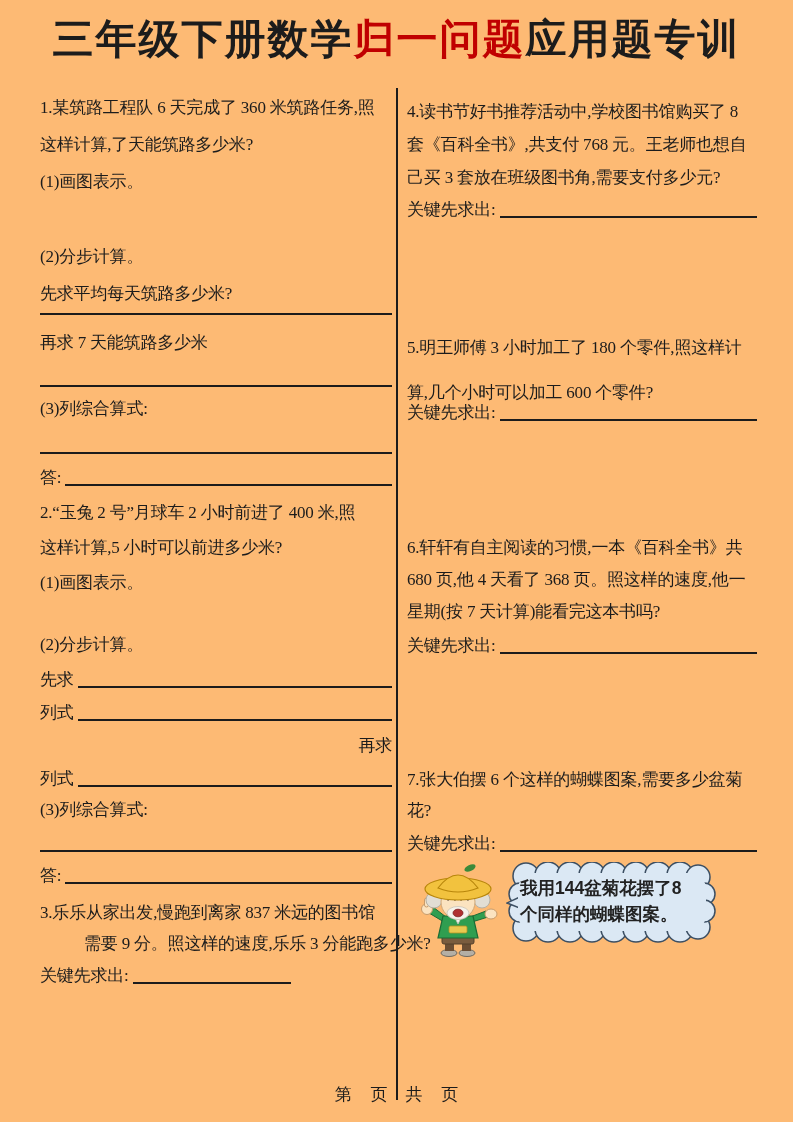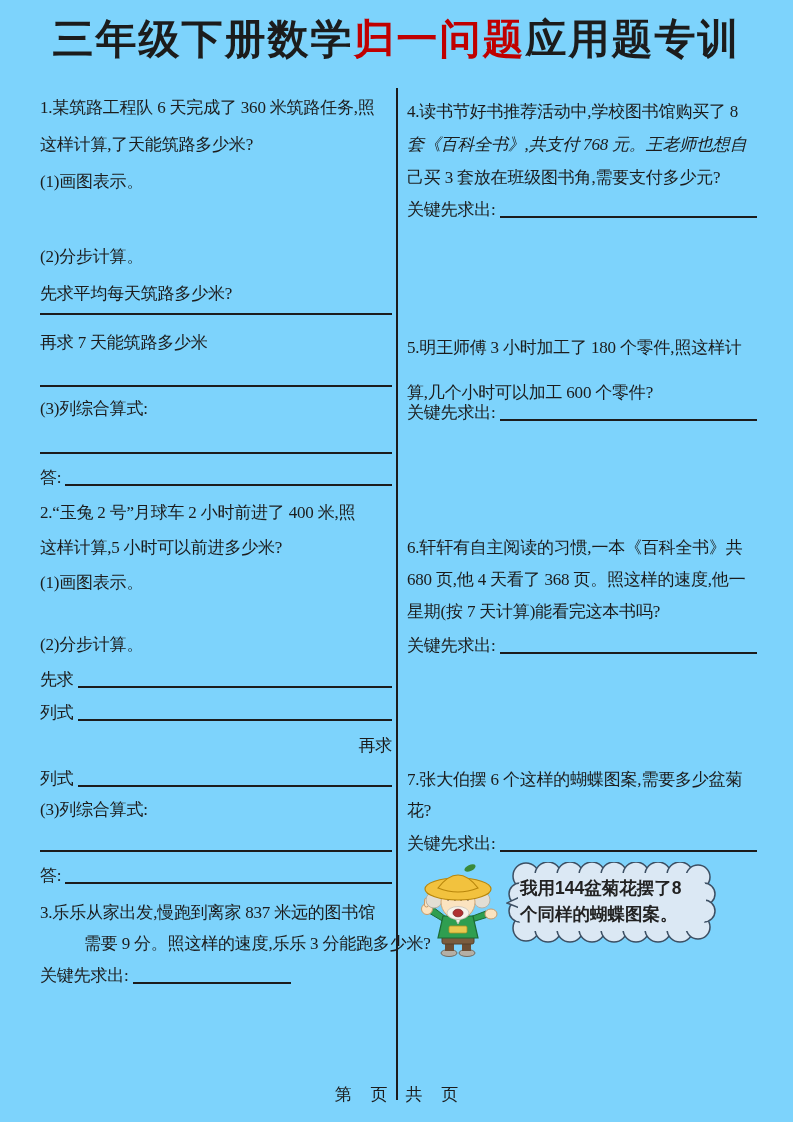--- a/index.html
+++ b/index.html
@@ -1,18 +1,18 @@
 <!DOCTYPE html>
 <html><head>
 <meta charset="utf-8">
 <style>
   * { margin:0; padding:0; box-sizing:border-box; }
   body { background:#ffffff; }
   .page {
-    position:relative; width:793px; height:1122px; background:#7dd3fc;
+    position:relative; width:793px; height:1122px; background:#fdba74;
     font-family:"Liberation Serif","DejaVu Serif",serif;
     color:#1c1c1c; overflow:hidden;
   }
   .title {
     position:absolute; top:12px; left:0; right:0; text-align:center;
     font-size:41px; font-weight:bold; letter-spacing:2px; white-space:nowrap;
   }
   .title .red { color:#c00000; }
   .divider {
     position:absolute; left:396px; top:88px; height:1012px; width:2px;
@@ -97,21 +97,21 @@
   </div>
 
   <div class="tline" style="left:40px; top:901px;">3.乐乐从家出发,慢跑到离家 837 米远的图书馆</div>
   <div class="tline" style="left:40px; top:932px;margin-left:44px;">需要 9 分。照这样的速度,乐乐 3 分能跑多少米?</div>
   <div class="tline lineflex" style="left:40px; top:964px; width:352px;">
     <span>关键先求出:</span>
       <span class="fill fixed" style="width:158px;"></span>
   </div>
 
   <div class="tline" style="left:407px; top:100px;">4.读书节好书推荐活动中,学校图书馆购买了 8</div>
-  <div class="tline" style="left:407px; top:133px;font-style:italic;">套《百科全书》,共支付 768 元。王老师也想自</div>
+  <div class="tline" style="left:407px; top:133px;">套《百科全书》,共支付 768 元。王老师也想自</div>
   <div class="tline" style="left:407px; top:166px;">己买 3 套放在班级图书角,需要支付多少元?</div>
   <div class="tline lineflex" style="left:407px; top:198px; width:350px;">
     <span>关键先求出:</span>
       <span class="fill"></span>
   </div>
 
   <div class="tline" style="left:407px; top:336px;">5.明王师傅 3 小时加工了 180 个零件,照这样计</div>
   <div class="tline" style="left:407px; top:369px;margin-top:12px;">算,几个小时可以加工 600 个零件?</div>
   <div class="tline lineflex" style="left:407px; top:401px; width:350px;">
     <span>关键先求出:</span>

